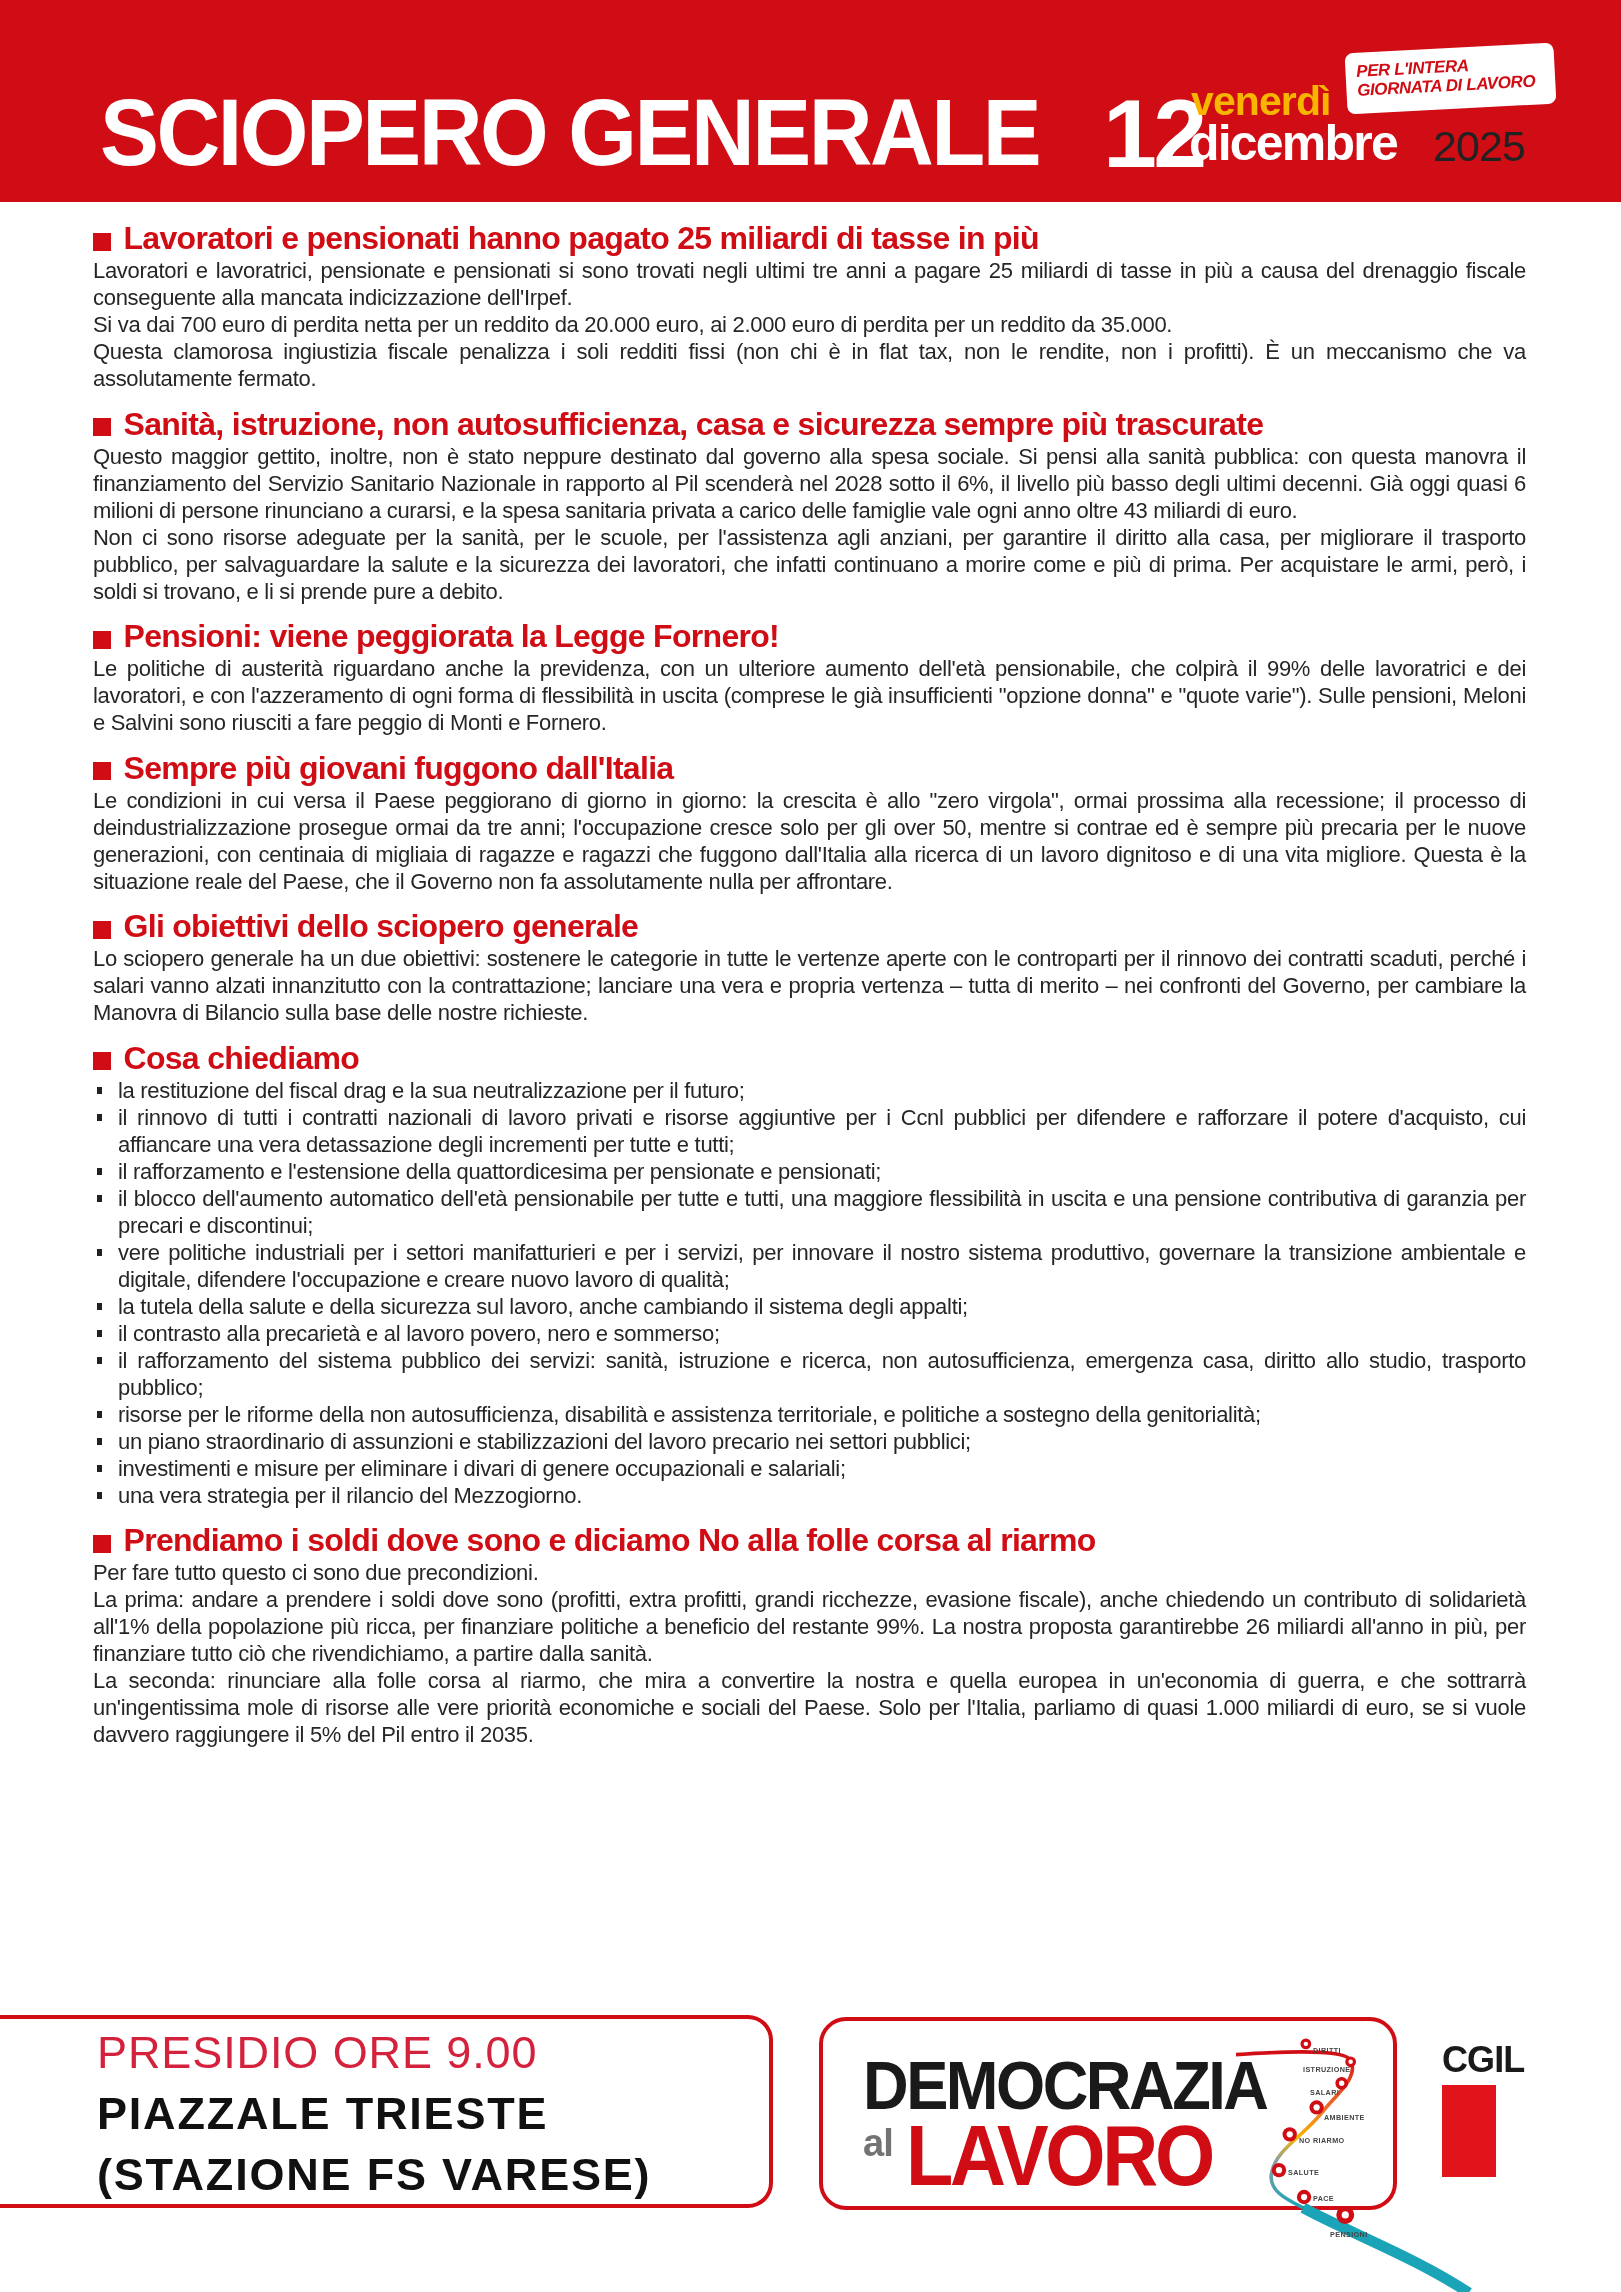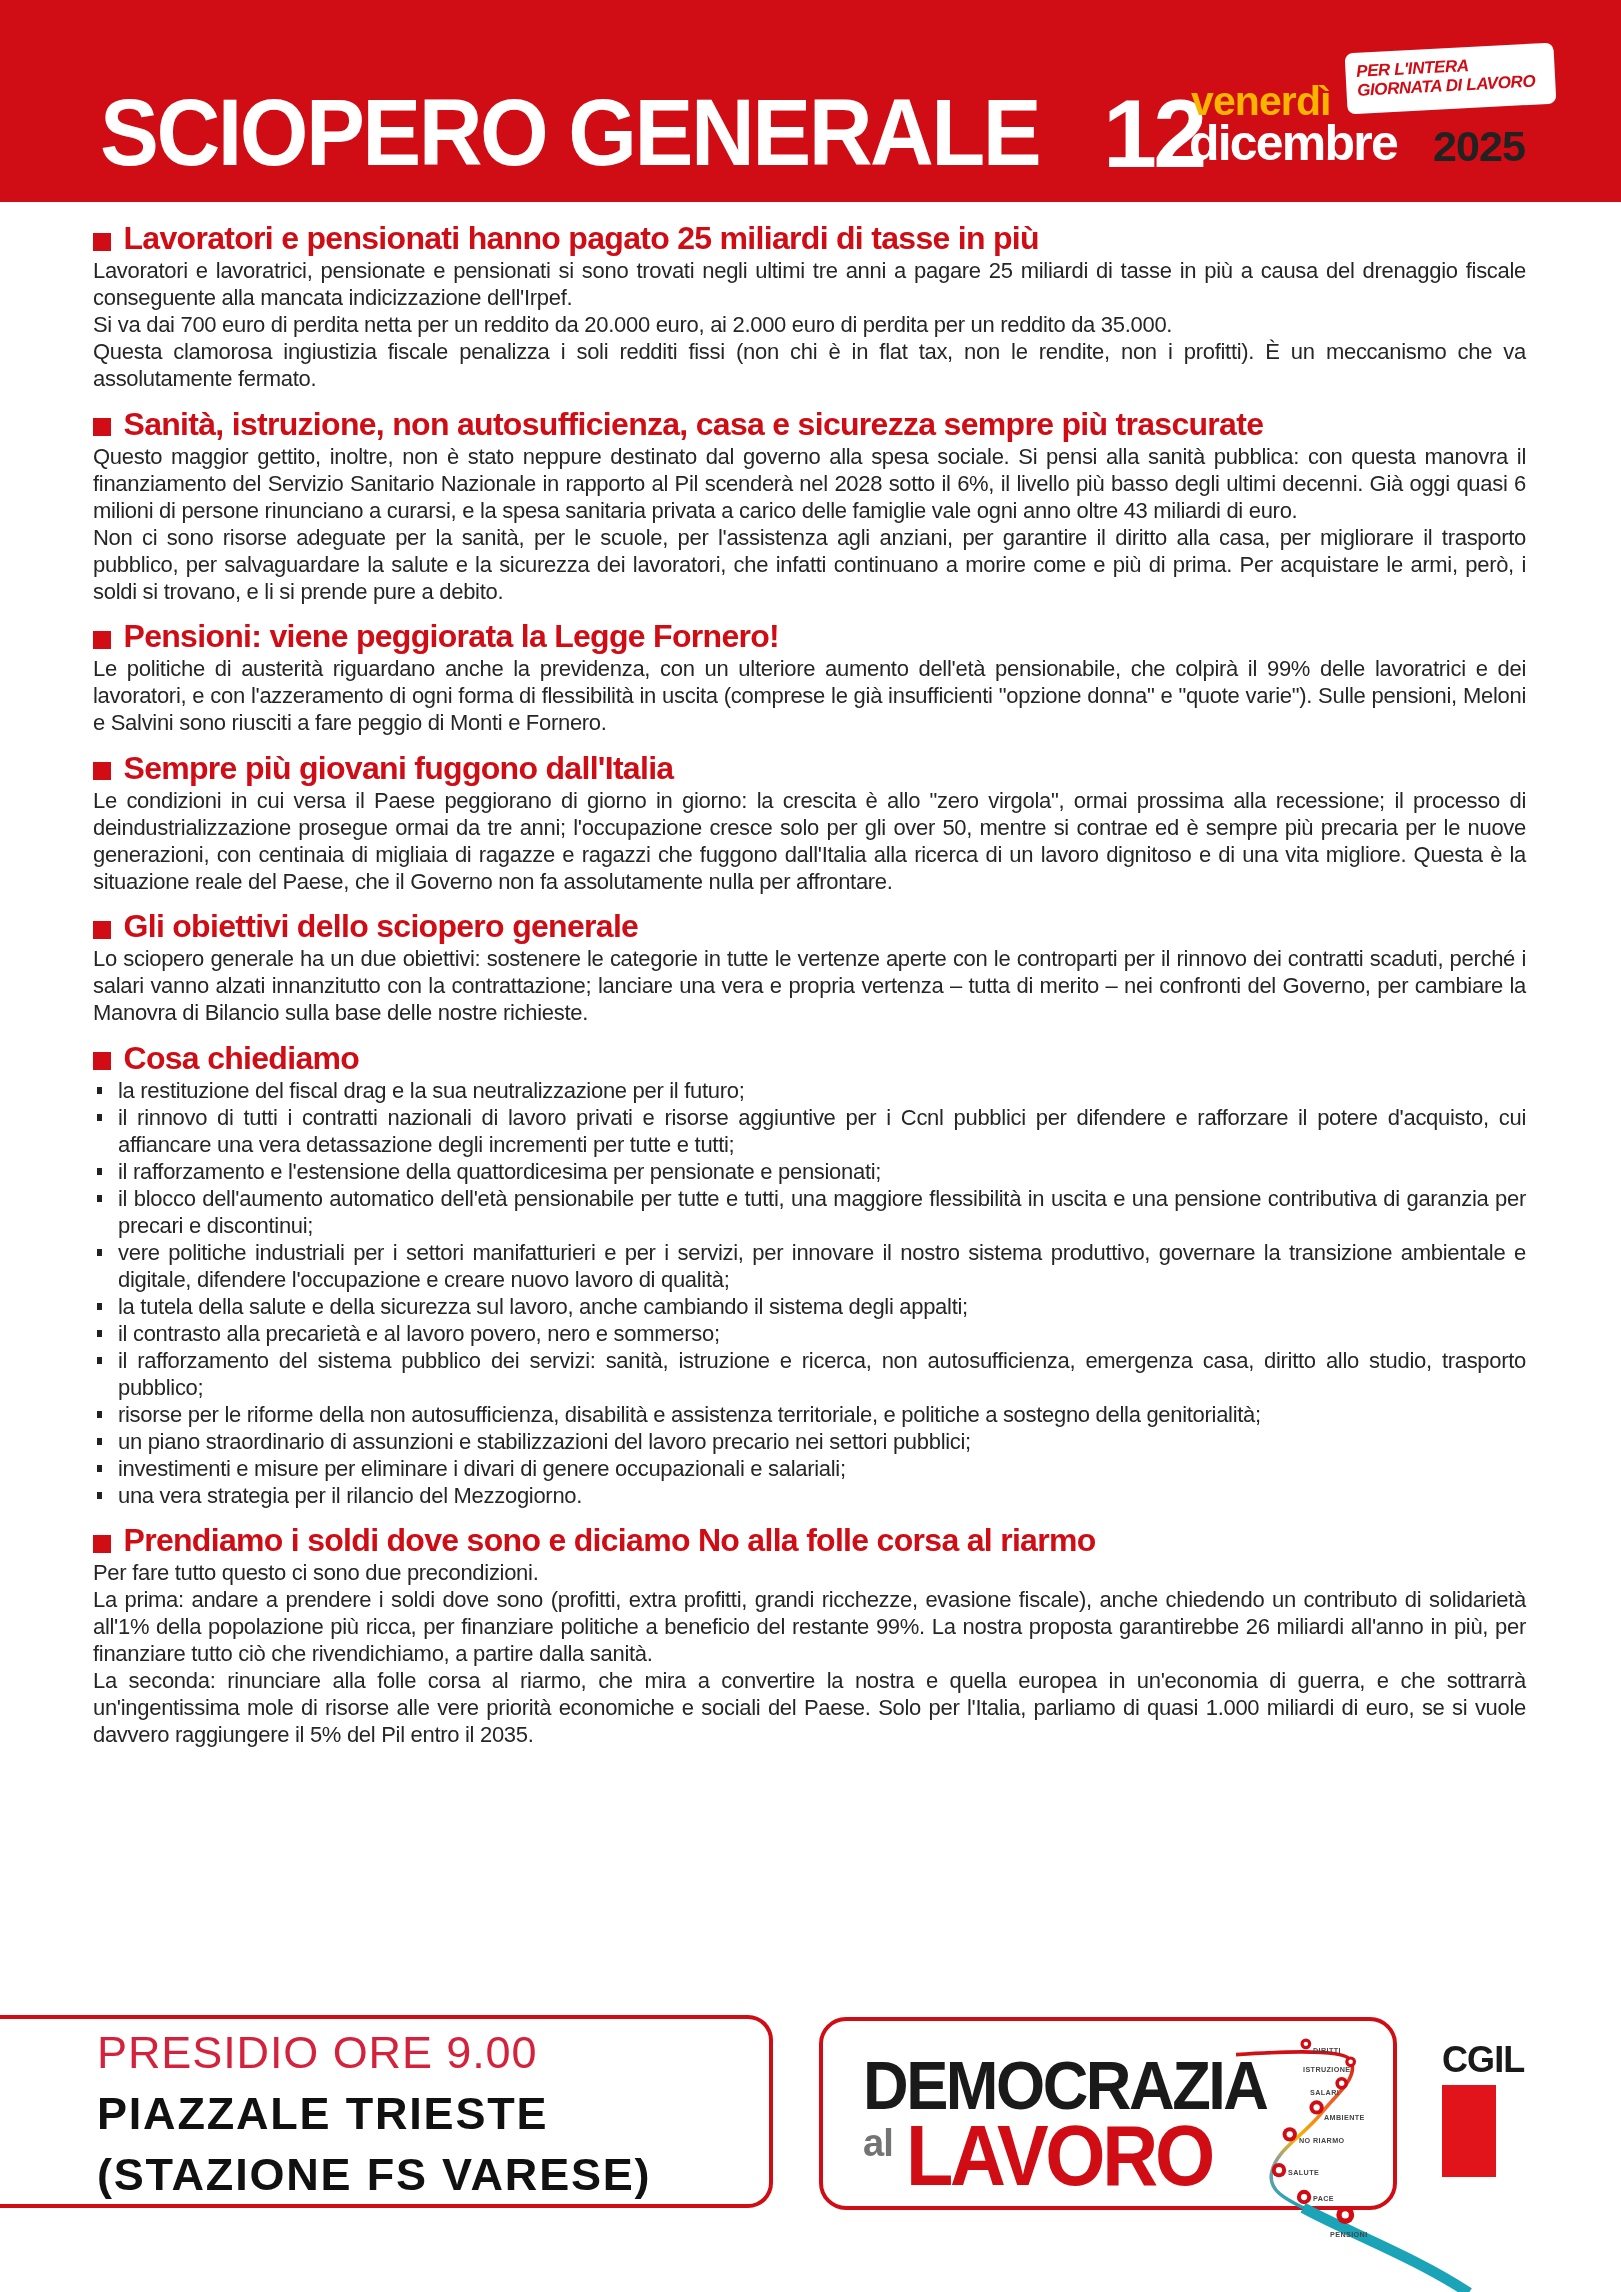--- a/index.html
+++ b/index.html
@@ -5,21 +5,21 @@
   * { box-sizing: border-box; margin: 0; padding: 0; }
   html, body { width: 1622px; height: 2293px; background: #ffffff; overflow: hidden; }
   body { position: relative; font-family: "Liberation Sans", sans-serif; color: #222; }
 
   
   .header { position: absolute; left: 0; top: 0; width: 1622px; height: 202px; background: #d00c14; }
   .title { position: absolute; left: 100px; top: 85px; font-family: "Liberation Sans", sans-serif; font-weight: 700; font-size: 95px; color: #fff; letter-spacing: -2.7px; transform: scaleX(0.93); transform-origin: left top; line-height: 1; white-space: nowrap; }
   .day-num { position: absolute; left: 1103px; top: 85px; font-weight: 700; font-size: 97px; color: #fff; letter-spacing: -3.6px; line-height: 1; }
   .weekday { position: absolute; left: 1191px; top: 81px; font-weight: 700; font-size: 41px; color: #f7b500; line-height: 1; letter-spacing: -0.9px; }
   .month { position: absolute; left: 1189px; top: 118px; font-weight: 700; font-size: 50px; color: #fff; line-height: 1; letter-spacing: -1.8px; }
-  .year { position: absolute; left: 1433px; top: 125px; font-weight: 700; font-size: 43px; color: #222; line-height: 1; letter-spacing: -0.9px; }
+  .year { position: absolute; left: 1433px; top: 125px; font-weight: 400; font-size: 43px; color: #222; line-height: 1; letter-spacing: -0.9px; }
   .badge { position: absolute; left: 1346px; top: 48px; width: 209px; height: 61px; background: #fff; border-radius: 8px; transform: rotate(-3deg); padding: 9px 10.7px; }
   .badge span { display: block; font-weight: 700; font-size: 17px; color: #d00c14; line-height: 19px; letter-spacing: -0.4px; font-style: italic; }
 
   
   .content { position: absolute; left: 93px; top: 219px; width: 1433px; }
   .section { margin-bottom: 12.5px; }
   .section-title { display: flex; align-items: center; font-weight: 700; font-size: 32px; color: #d00c14; line-height: 38px; letter-spacing: -0.7px; margin-bottom: 0px; }
   .sq { display: inline-block; width: 18px; height: 18px; background: #d00c14; margin-right: 12.5px; margin-top: 7.2px; flex: none; }
   .para { font-size: 22px; line-height: 27px; color: #262626; text-align: justify; letter-spacing: -0.3px; }
   ul.demands { list-style: none; }

